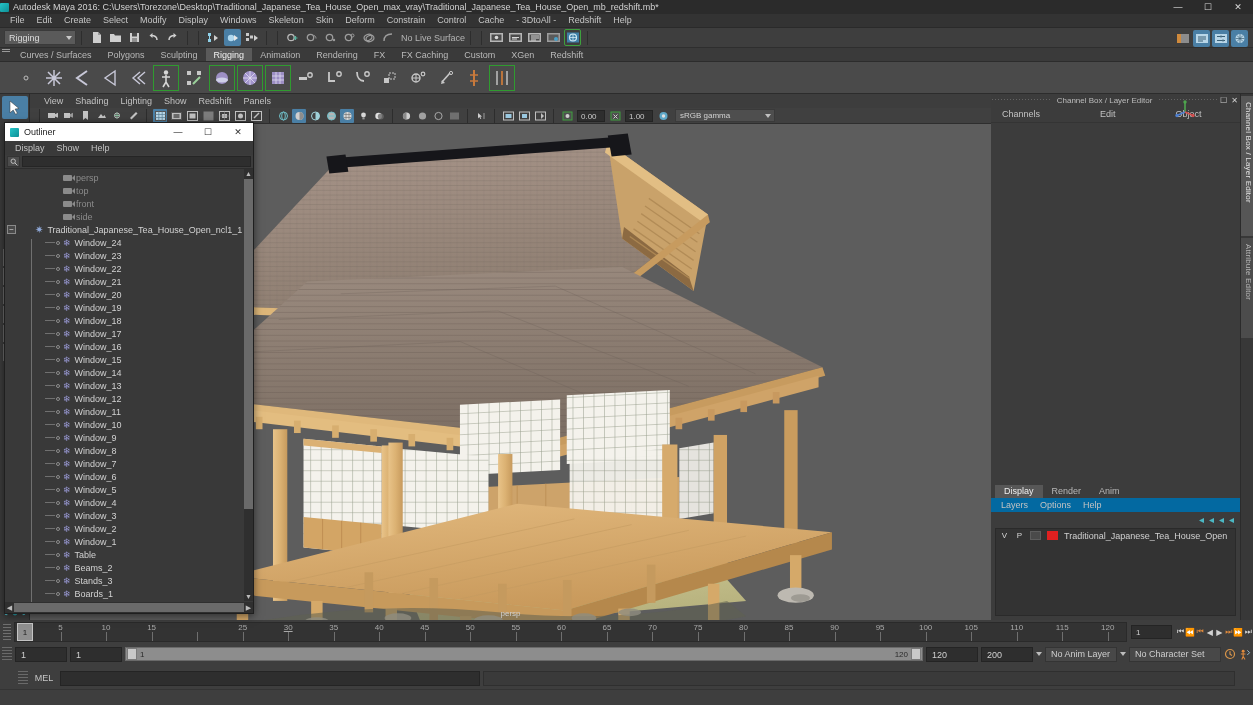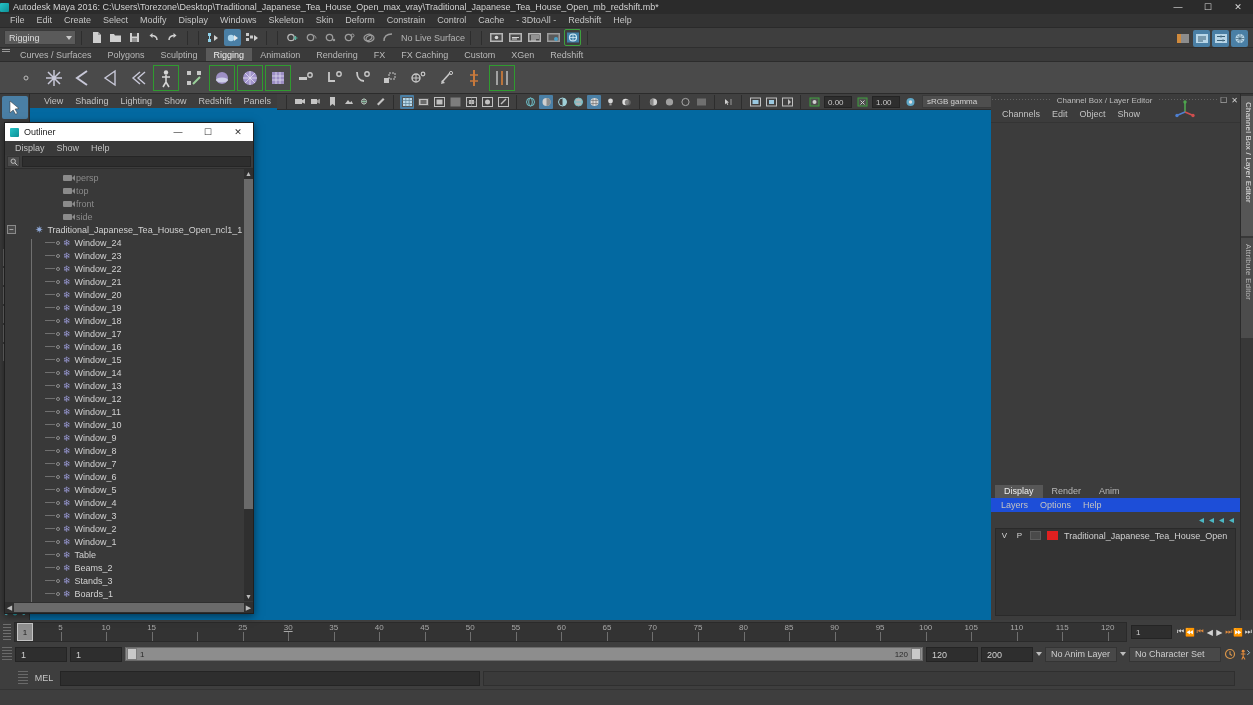--- a/index.html
+++ b/index.html
@@ -107,21 +107,21 @@
   .tool-div { width: 22px; height: 1px; background: #5a5a5a; margin: 4px 0; }
   .layout-btn {
     width: 24px; height: 17px; margin-bottom: 2px; background: #9a9a9a;
     border: 1px solid #6d6d6d; display: flex; align-items: center; justify-content: center;
   }
   .logo-box { margin-top: auto; margin-bottom: 3px; }
 
   
   .viewpanel {
     position: absolute; left: 30px; right: 262px; top: 0; bottom: 0;
-    background: #0369a1; display: flex; flex-direction: row;
+    background: #e5e5e5; display: flex; flex-direction: column;
   }
   .vp-menubar {
     height: 14px; background: #3d3d3d; display: flex; align-items: center;
     padding-left: 8px; flex: 0 0 auto;
   }
   .vp-menu { font-size: 9px; color: #c2c2c2; padding: 0 6px; line-height: 14px; }
   .vp-toolbar {
     height: 16px; background: #404040; display: flex; align-items: center;
     padding-left: 4px; flex: 0 0 auto; border-bottom: 1px solid #2e2e2e;
   }
@@ -250,34 +250,34 @@
     position: relative; flex: 0 0 auto;
   }
   .dots { flex: 1 1 auto; height: 4px; opacity: .5;
     background-image: radial-gradient(#8a8a8a 0.7px, transparent 0.8px);
     background-size: 3px 3px; }
   .rp-title { font-size: 8px; color: #bcbcbc; padding: 0 6px; white-space: nowrap; }
   .rp-wbtn { width: 11px; height: 11px; display:flex; align-items:center; justify-content:center;
     font-size: 8px; color: #cfcfcf; }
   .rp-menubar {
     height: 16px; background: #3c3c3c; display: flex; align-items: center;
-    padding-left: 5px; flex: 0 0 auto; position: relative;
+    padding-left: 5px; flex: 0 0 auto; position: relative; gap: 48px;
   }
   .rp-menu { font-size: 9px; color: #c2c2c2; padding: 0 6px; line-height: 16px; }
   .channelbox {
     flex: 1 1 auto; background: #3c3c3c; border-top: 1px solid #343434;
   }
   .layer-editor { flex: 0 0 auto; display: flex; flex-direction: column; }
   .le-tabs { height: 13px; display: flex; padding-left: 4px; background: #3c3c3c; }
   .le-tab {
     font-size: 9px; color: #b8b8b8; padding: 0 9px; line-height: 13px; background: #3c3c3c;
   }
   .le-tab.active { background: #575757; color: #eee; }
   .le-menubar {
-    height: 14px; display: flex; align-items: center; padding-left: 4px; background: #1d4ed8;
+    height: 14px; display: flex; align-items: center; padding-left: 4px; background: #0369a1;
   }
   .le-menu { font-size: 9px; color: #c2c2c2; padding: 0 6px; line-height: 14px; }
   .le-icons { height: 14px; display: flex; align-items: center; justify-content: flex-end;
     padding-right: 6px; gap: 5px; }
   .le-ico { color: #4bb8c4; font-size: 10px; }
   .le-list {
     margin: 2px 4px 4px 4px; background: #333333; border: 1px solid #2a2a2a;
     height: 88px; position: relative;
   }
   .le-row {

